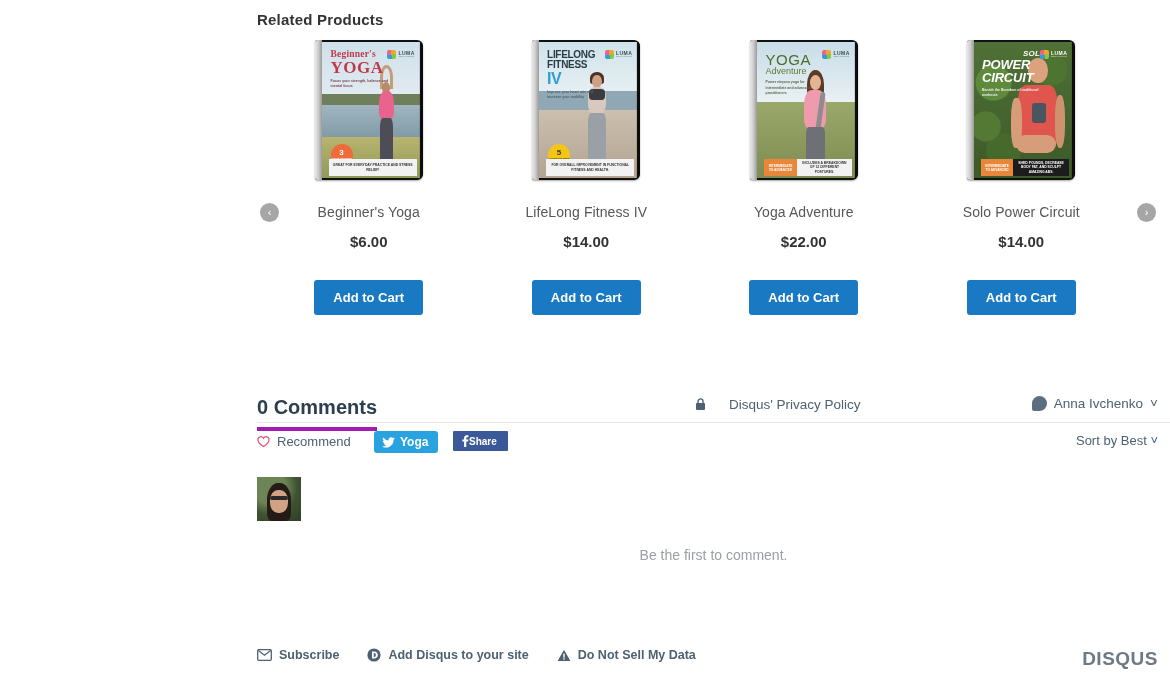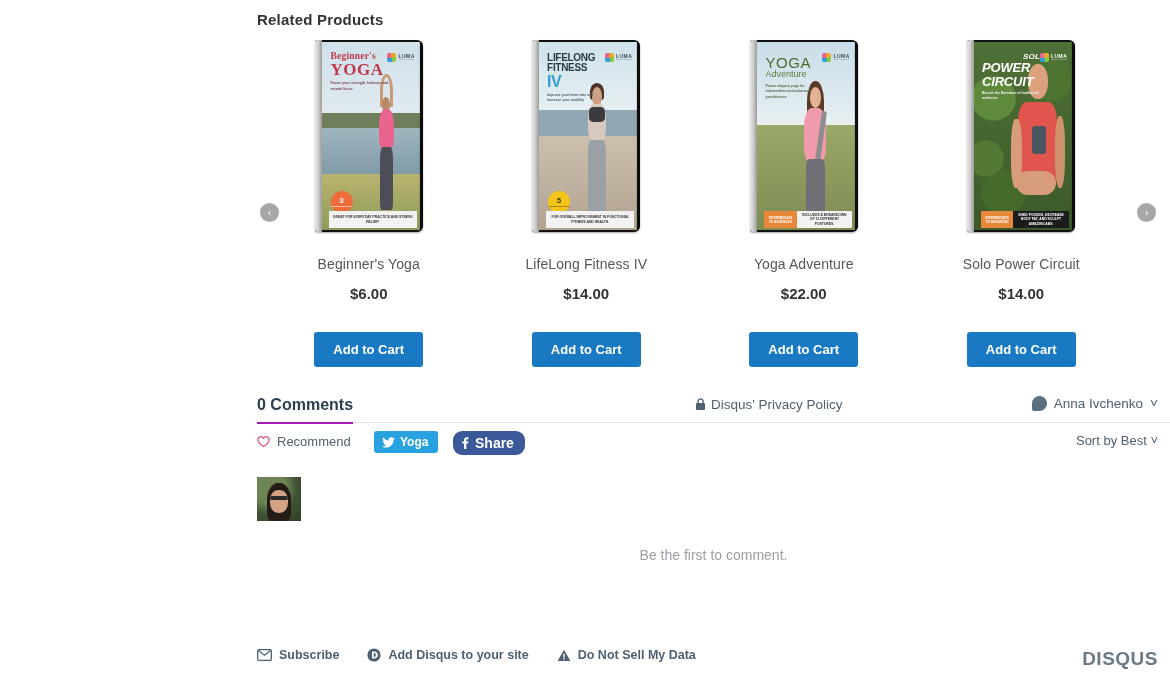--- a/index.html
+++ b/index.html
@@ -17,21 +17,21 @@
     position: absolute; left: 257px; top: 11px;
     font-size: 15px; font-weight: bold; color: #333; letter-spacing: .2px;
   }
   .carousel {
     position: absolute; left: 257px; top: 40px; width: 900px; height: 305px;
   }
   .prod-row { display: flex; width: 870px; margin-left: 3px; }
   .prod { width: 218px; display: flex; flex-direction: column; align-items: center; }
 
   .dvd {
-    position: relative; width: 108px; height: 192px;
+    position: relative; width: 108px; height: 140px;
     border-radius: 3px 6px 6px 3px;
     overflow: hidden;
     box-shadow: 0 1px 2px rgba(0,0,0,.35);
     background: #111;
   }
   .dvd .spine {
     position: absolute; left:0; top:0; bottom:0; width: 7px;
     background: linear-gradient(90deg,#e8e8e8 0%, #cfcfcf 45%, #9a9a9a 100%);
     z-index: 4;
   }
@@ -172,52 +172,52 @@
     background:#a6a6a6; color:#fff; display:flex; align-items:center; justify-content:center;
     font-size:11px; cursor:pointer; line-height:1;
   }
   .nav-prev { left:260px; }
   .nav-next { left:1137px; }
 
   
   .disqus { position:absolute; left:257px; top:392px; right:0; }
   .dq-head { position:relative; height:30px; }
   .dq-tab {
-    position:absolute; left:0; top:4px; font-size:16px; font-weight:bold; color:#2c3e50;
-    padding-bottom:8px; border-bottom:2px solid #a21caf; cursor:pointer;
+    position:absolute; left:0; top:4px; font-size:20px; font-weight:bold; color:#2c3e50;
+    padding-bottom:8px; border-bottom:4px solid #a21caf; cursor:pointer;
   }
   .dq-url {
     position:absolute; left:110px; top:6px; font-size:13.5px; font-weight:bold;
     color:#4e6172; cursor:pointer;
   }
   .dq-privacy {
     position:absolute; left:438px; top:5px; font-size:13.5px; color:#4e6172;
-    display:flex; align-items:center; gap:5px; cursor:pointer;
+    display:flex; align-items:center; gap:23px; cursor:pointer;
   }
   .dq-user {
     position:absolute; right:12px; top:4px; font-size:13.5px; color:#4e6172;
     display:flex; align-items:center; gap:7px; cursor:pointer;
   }
   .dq-user .av-bubble { width:15px; height:15px; border-radius:50% 50% 50% 2px; background:#5c6f7e; }
   .dq-rule { position:absolute; left:0; right:0; top:30px; height:1px; background:#e6e6e6; }
 
   .dq-actions { position:relative; height:34px; margin-top:8px; }
   .dq-rec { position:absolute; left:0; top:4px; display:flex; align-items:center; gap:7px;
     font-size:13px; color:#4e6172; cursor:pointer; }
   .heart { width:13px; height:13px; position:relative; }
   .btn-tweet {
     position:absolute; left:117px; top:1px; background:#29a3e0; color:#fff;
     font-size:12px; font-weight:bold; border-radius:3px; padding:4px 10px 4px 8px;
     display:flex; align-items:center; gap:5px; cursor:pointer; border:0;
     font-family:"Liberation Sans", sans-serif;
   }
   .btn-share {
     position:absolute; left:196px; top:1px; background:#3b5998; color:#fff;
-    font-size:14px; font-weight:bold; border-radius:9px; padding:4px 11px 4px 8px;
-    display:flex; align-items:center; gap:6px; cursor:pointer; border:0;
+    font-size:10px; font-weight:bold; border-radius:1px; padding:4px 11px 4px 8px;
+    display:flex; align-items:center; cursor:pointer; border:0;
     font-family:"Liberation Sans", sans-serif;
   }
   .dq-sort { position:absolute; right:12px; top:3px; font-size:13px; color:#4e6172; cursor:pointer; }
 
   .dq-compose { position:relative; margin-top:13px; display:flex; align-items:flex-start; gap:14px; }
   .dq-avatar {
     width:44px; height:44px; flex:0 0 44px; overflow:hidden; background:#4a5c3a; position:relative;
   }
   .dq-avatar .bg  { position:absolute; inset:0; background: radial-gradient(circle at 30% 25%, #6d8455 0 35%, #3f5232 60%, #2e4026 100%); }
   .dq-avatar .hair{ position:absolute; left:22%; top:14%; width:56%; height:86%; background:#241a16; border-radius:45% 45% 20% 20%; }

